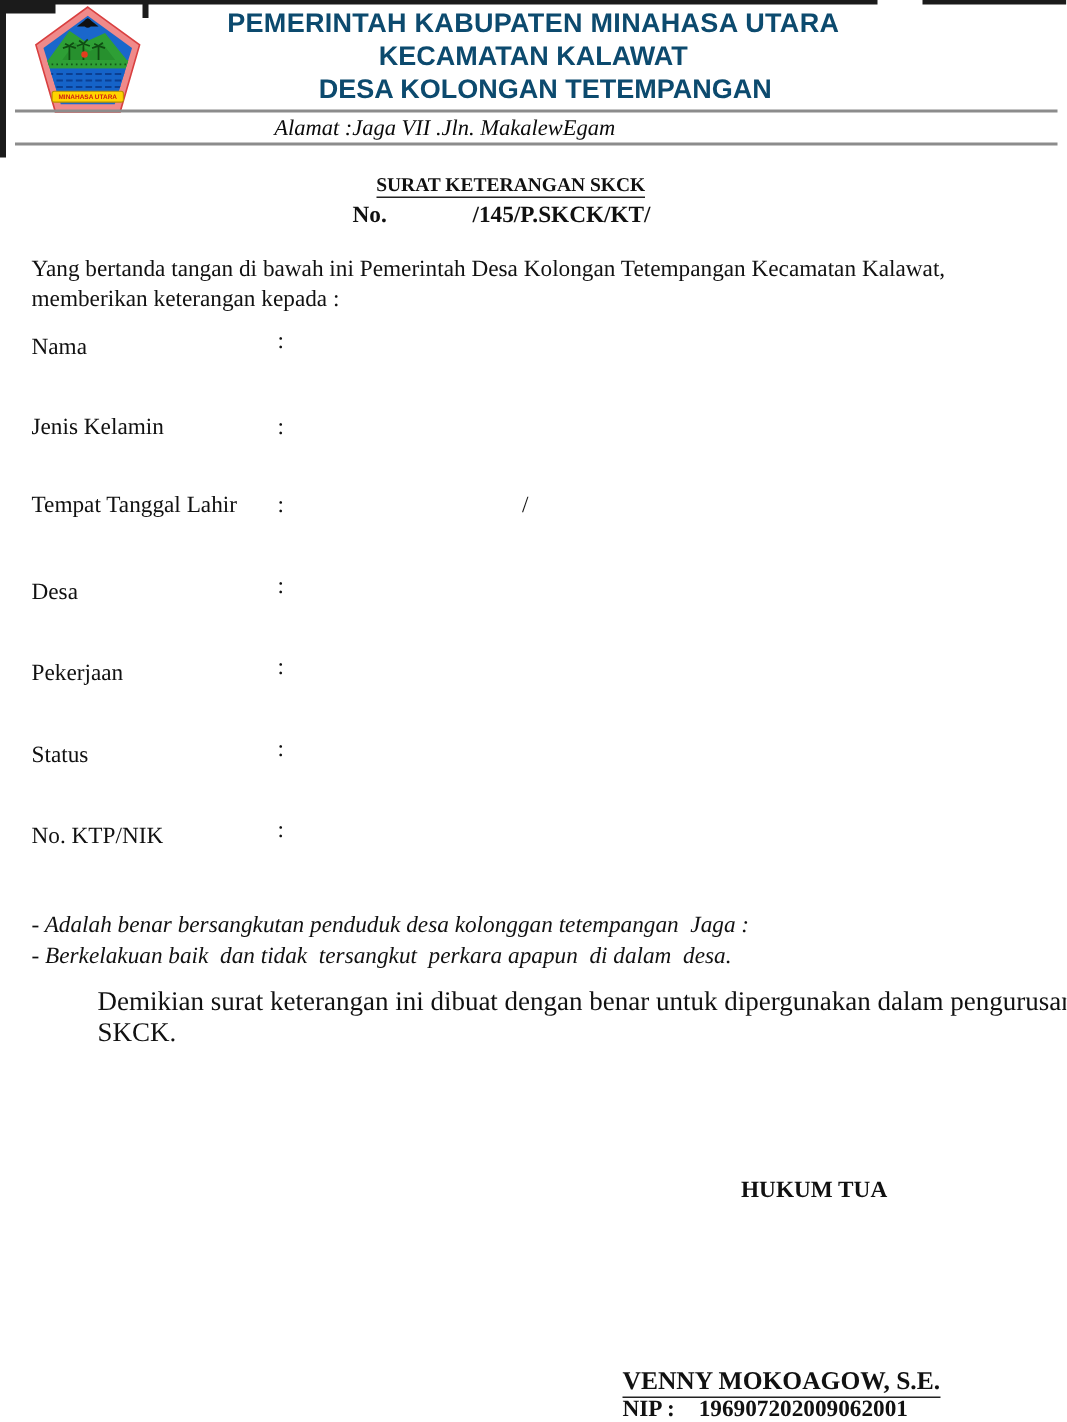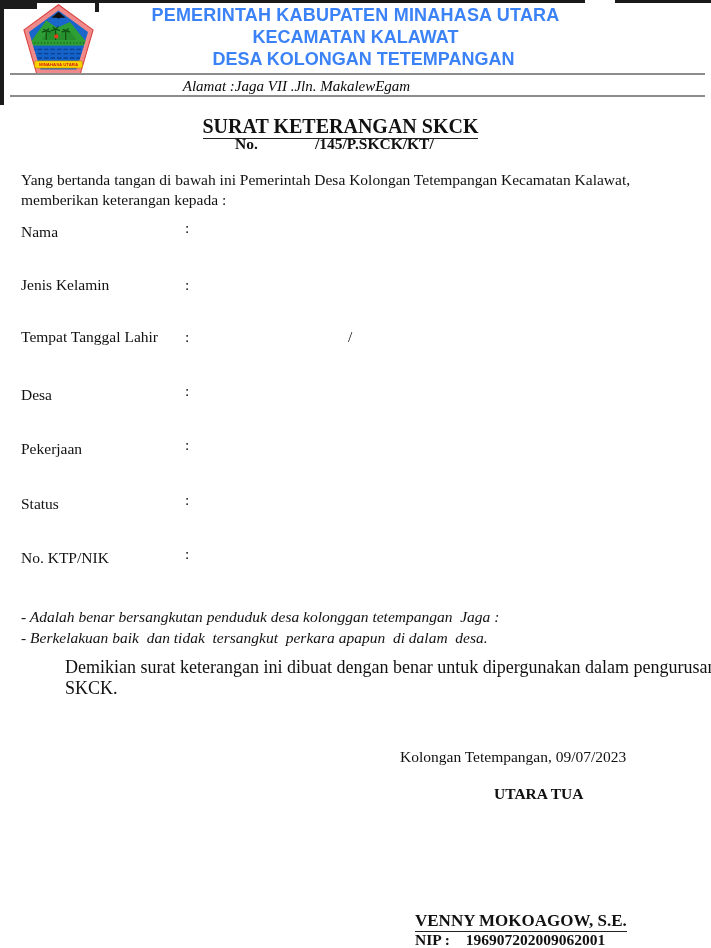--- a/index.html
+++ b/index.html
@@ -10,34 +10,34 @@
   
   .artifact{position:absolute;background:#1b1b1b;}
   .top-strip-a{left:0;top:0;width:585px;height:3px;}
   .top-strip-b{left:615px;top:0;width:96px;height:3px;}
   .corner-block{left:0;top:0;width:37px;height:9px;}
   .left-bar{left:0;top:0;width:4px;height:105px;}
   .top-tick{left:95px;top:0;width:4px;height:12px;}
 
   
   .letterhead{position:absolute;left:0;top:4px;width:711px;text-align:center;
-    font-family:"Liberation Sans", sans-serif;font-weight:bold;color:#3b82f6;}
+    font-family:"Liberation Sans", sans-serif;font-weight:bold;color:#0c4a6e;}
   .letterhead .l1{font-size:18px;line-height:22px;letter-spacing:.2px;}
   .letterhead .l2{font-size:18px;line-height:22px;}
   .letterhead .l3{font-size:18px;line-height:22px;margin-left:16px;}
   .logo{position:absolute;left:17px;top:4px;width:83px;height:72px;}
   .rule{position:absolute;left:10px;width:695px;height:2px;background:#8c8c8c;}
   .rule1{top:73px;}
   .rule2{top:95px;}
   .address{position:absolute;left:0;top:78px;width:593px;text-align:center;
     font-style:italic;font-size:15px;color:#0a0a0a;}
 
   
   .doc-title{position:absolute;left:0;top:115px;width:681px;text-align:center;
-    font-weight:bold;font-size:20px;}
+    font-weight:bold;font-size:13px;}
   .doc-title .u{border-bottom:1.8px solid #222;padding-bottom:1px;}
   .number-line{position:absolute;left:0;top:135px;width:711px;font-weight:bold;font-size:15.5px;}
   .number-line .no-label{position:absolute;left:235px;}
   .number-line .no-value{position:absolute;left:315px;}
 
   
   .intro{position:absolute;left:21px;top:170px;width:670px;font-size:15.5px;line-height:20px;}
 
   
   .field-row{position:absolute;left:21px;width:670px;font-size:15.5px;line-height:16px;}
@@ -173,21 +173,20 @@
     <span class="lbl">No. KTP/NIK</span>
     <span class="colon">:</span>
     <span class="val"></span>
   </div>
 
   <div class="statement st1">- Adalah benar bersangkutan penduduk desa kolonggan tetempangan  Jaga :</div>
   <div class="statement st2">- Berkelakuan baik  dan tidak  tersangkut  perkara apapun  di dalam  desa.</div>
 
   <div class="closing">Demikian surat keterangan ini dibuat dengan benar untuk dipergunakan dalam pengurusan SKCK.</div>
 
-  <div class="place-date">Kolongan Tetempangan, 09/07/2023</div>
-  <div class="sig-title">UTARA TUA</div>
+  <div class="sig-title">HUKUM TUA</div>
   <div class="sig-name">VENNY MOKOAGOW, S.E.</div>
   <div class="sig-nip">
     <span class="nip-label">NIP :</span>
     <span class="nip-value">196907202009062001</span>
   </div>
 
 </div>
 
 </body></html>

